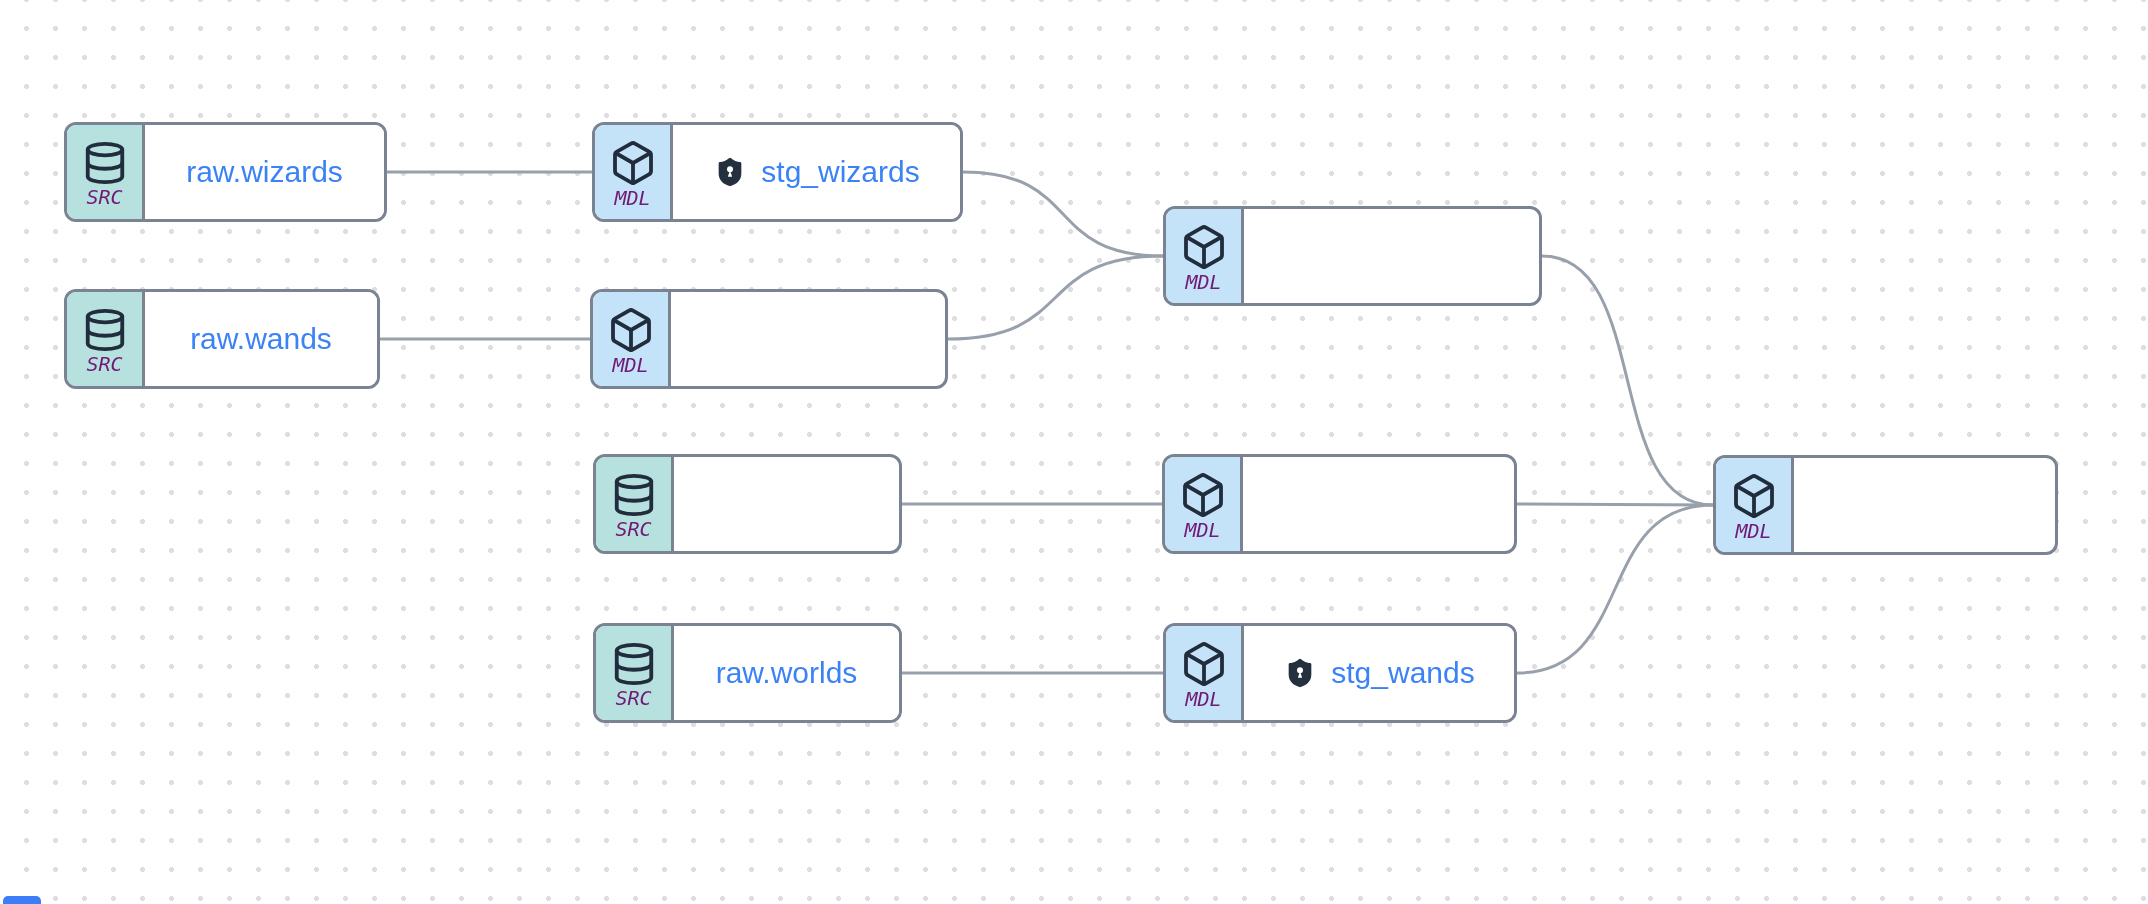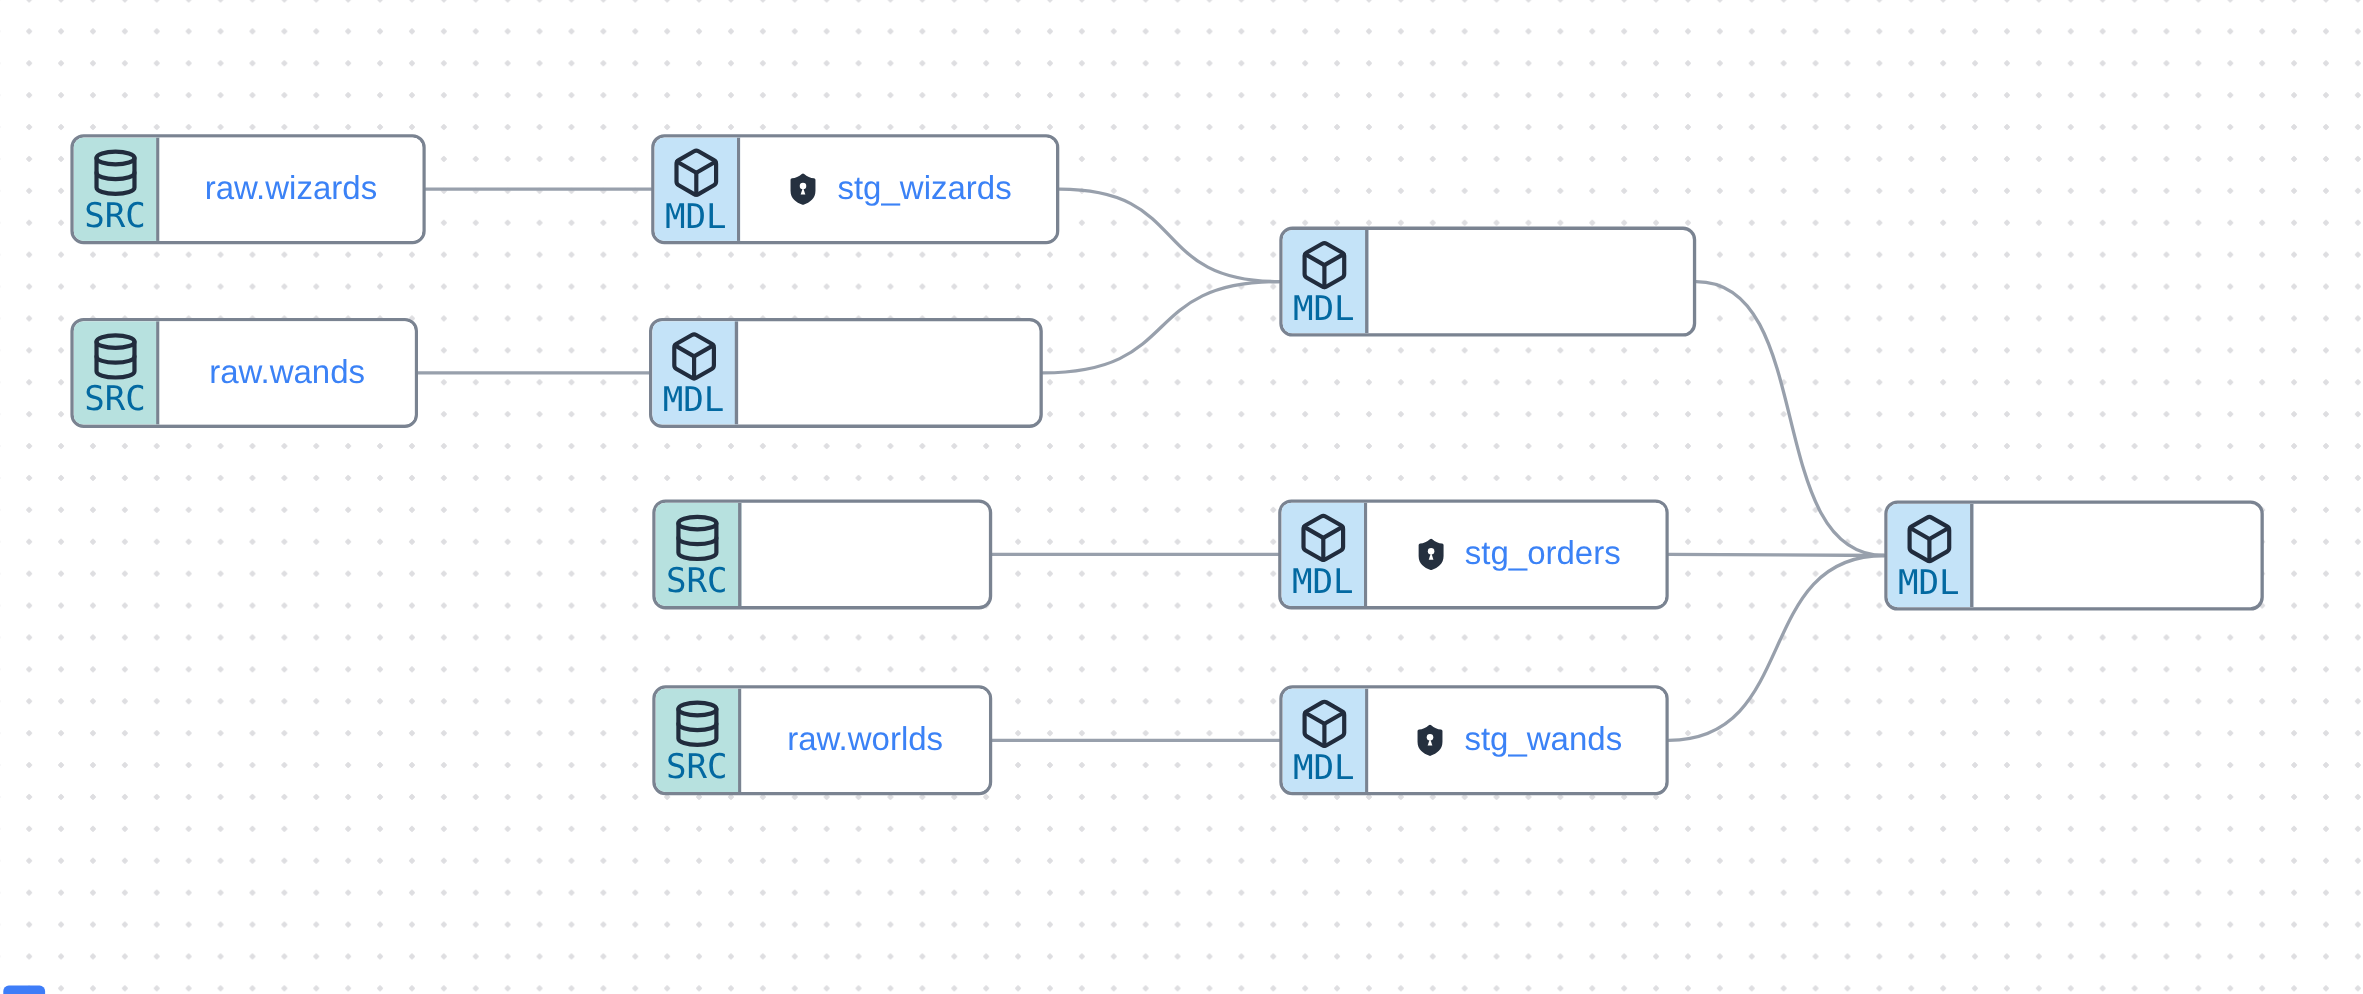--- a/index.html
+++ b/index.html
@@ -53,25 +53,26 @@
     justify-content: center;
     gap: 1px;
     border-right: 3px solid #7a8391;
     box-sizing: border-box;
     padding-top: 2px;
   }
   .badge.src { background: #b7e1df; }
   .badge.mdl { background: #c4e3f8; }
   .badge-label {
     font-family: "DejaVu Sans Mono", "Liberation Mono", monospace;
-    font-size: 31px;
+    font-size: 20px;
     font-weight: 500;
     letter-spacing: 0px;
-    color: #0369a1;
+    color: #701a75;
     line-height: 1;
+    font-style: italic;
   }
   .body {
     flex: 1;
     display: flex;
     align-items: center;
     justify-content: center;
     gap: 14px;
     background: #ffffff;
     padding: 0 14px;
   }
@@ -192,59 +193,51 @@
 
   <div class="node" style="left:1162px; top:454px; width:355px;">
     <div class="badge mdl">
       <svg class="icon" width="48" height="48" viewBox="0 0 24 24" fill="none" stroke="#212c3d" stroke-width="1.9" stroke-linecap="round" stroke-linejoin="round">
         <path d="M21 8a2 2 0 0 0-1-1.73l-7-4a2 2 0 0 0-2 0l-7 4A2 2 0 0 0 3 8v8a2 2 0 0 0 1 1.73l7 4a2 2 0 0 0 2 0l7-4A2 2 0 0 0 21 16Z"></path>
           <path d="m3.3 7 8.7 5 8.7-5"></path>
           <path d="M12 22V12"></path>
       </svg>
       <span class="badge-label">MDL</span>
     </div>
+  </div>
+
+  <div class="node" style="left:593px; top:623px; width:309px;">
+    <div class="badge src">
+      <svg class="icon" width="46" height="46" viewBox="0 0 24 24" fill="none" stroke="#212c3d" stroke-width="2" stroke-linecap="round" stroke-linejoin="round">
+        <ellipse cx="12" cy="5" rx="9" ry="3"></ellipse>
+          <path d="M3 5v14c0 1.66 4 3 9 3s9-1.34 9-3V5"></path>
+          <path d="M3 12c0 1.66 4 3 9 3s9-1.34 9-3"></path>
+      </svg>
+      <span class="badge-label">SRC</span>
+    </div>
+    <div class="body">
+      <span class="node-label">raw.worlds</span>
+    </div>
+  </div>
+
+  <div class="node" style="left:1163px; top:623px; width:354px;">
+    <div class="badge mdl">
+      <svg class="icon" width="48" height="48" viewBox="0 0 24 24" fill="none" stroke="#212c3d" stroke-width="1.9" stroke-linecap="round" stroke-linejoin="round">
+        <path d="M21 8a2 2 0 0 0-1-1.73l-7-4a2 2 0 0 0-2 0l-7 4A2 2 0 0 0 3 8v8a2 2 0 0 0 1 1.73l7 4a2 2 0 0 0 2 0l7-4A2 2 0 0 0 21 16Z"></path>
+          <path d="m3.3 7 8.7 5 8.7-5"></path>
+          <path d="M12 22V12"></path>
+      </svg>
+      <span class="badge-label">MDL</span>
+    </div>
     <div class="body">
       <svg class="icon" width="34" height="36" viewBox="0 0 24 24" fill="#25303f" stroke="none">
         <path d="M20 13c0 5-3.5 7.5-7.66 8.95a1 1 0 0 1-.67-.01C7.5 20.5 4 18 4 13V6a1 1 0 0 1 1-1c2 0 4.5-1.2 6.24-2.72a1.17 1.17 0 0 1 1.52 0C14.51 3.81 17 5 19 5a1 1 0 0 1 1 1z"></path>
         <circle cx="12" cy="10" r="2.1" fill="#ffffff"></circle>
           <path d="M12 10.8 13.5 15.4 h-3 z" fill="#ffffff"></path>
       </svg>
-      <span class="node-label">stg_orders</span>
-    </div>
-  </div>
-
-  <div class="node" style="left:593px; top:623px; width:309px;">
-    <div class="badge src">
-      <svg class="icon" width="46" height="46" viewBox="0 0 24 24" fill="none" stroke="#212c3d" stroke-width="2" stroke-linecap="round" stroke-linejoin="round">
-        <ellipse cx="12" cy="5" rx="9" ry="3"></ellipse>
-          <path d="M3 5v14c0 1.66 4 3 9 3s9-1.34 9-3V5"></path>
-          <path d="M3 12c0 1.66 4 3 9 3s9-1.34 9-3"></path>
-      </svg>
-      <span class="badge-label">SRC</span>
-    </div>
-    <div class="body">
-      <span class="node-label">raw.worlds</span>
-    </div>
-  </div>
-
-  <div class="node" style="left:1163px; top:623px; width:354px;">
-    <div class="badge mdl">
-      <svg class="icon" width="48" height="48" viewBox="0 0 24 24" fill="none" stroke="#212c3d" stroke-width="1.9" stroke-linecap="round" stroke-linejoin="round">
-        <path d="M21 8a2 2 0 0 0-1-1.73l-7-4a2 2 0 0 0-2 0l-7 4A2 2 0 0 0 3 8v8a2 2 0 0 0 1 1.73l7 4a2 2 0 0 0 2 0l7-4A2 2 0 0 0 21 16Z"></path>
-          <path d="m3.3 7 8.7 5 8.7-5"></path>
-          <path d="M12 22V12"></path>
-      </svg>
-      <span class="badge-label">MDL</span>
-    </div>
-    <div class="body">
-      <svg class="icon" width="34" height="36" viewBox="0 0 24 24" fill="#25303f" stroke="none">
-        <path d="M20 13c0 5-3.5 7.5-7.66 8.95a1 1 0 0 1-.67-.01C7.5 20.5 4 18 4 13V6a1 1 0 0 1 1-1c2 0 4.5-1.2 6.24-2.72a1.17 1.17 0 0 1 1.52 0C14.51 3.81 17 5 19 5a1 1 0 0 1 1 1z"></path>
-        <circle cx="12" cy="10" r="2.1" fill="#ffffff"></circle>
-          <path d="M12 10.8 13.5 15.4 h-3 z" fill="#ffffff"></path>
-      </svg>
       <span class="node-label">stg_wands</span>
     </div>
   </div>
 
   <div class="node" style="left:1713px; top:455px; width:345px;">
     <div class="badge mdl">
       <svg class="icon" width="48" height="48" viewBox="0 0 24 24" fill="none" stroke="#212c3d" stroke-width="1.9" stroke-linecap="round" stroke-linejoin="round">
         <path d="M21 8a2 2 0 0 0-1-1.73l-7-4a2 2 0 0 0-2 0l-7 4A2 2 0 0 0 3 8v8a2 2 0 0 0 1 1.73l7 4a2 2 0 0 0 2 0l7-4A2 2 0 0 0 21 16Z"></path>
           <path d="m3.3 7 8.7 5 8.7-5"></path>
           <path d="M12 22V12"></path>

